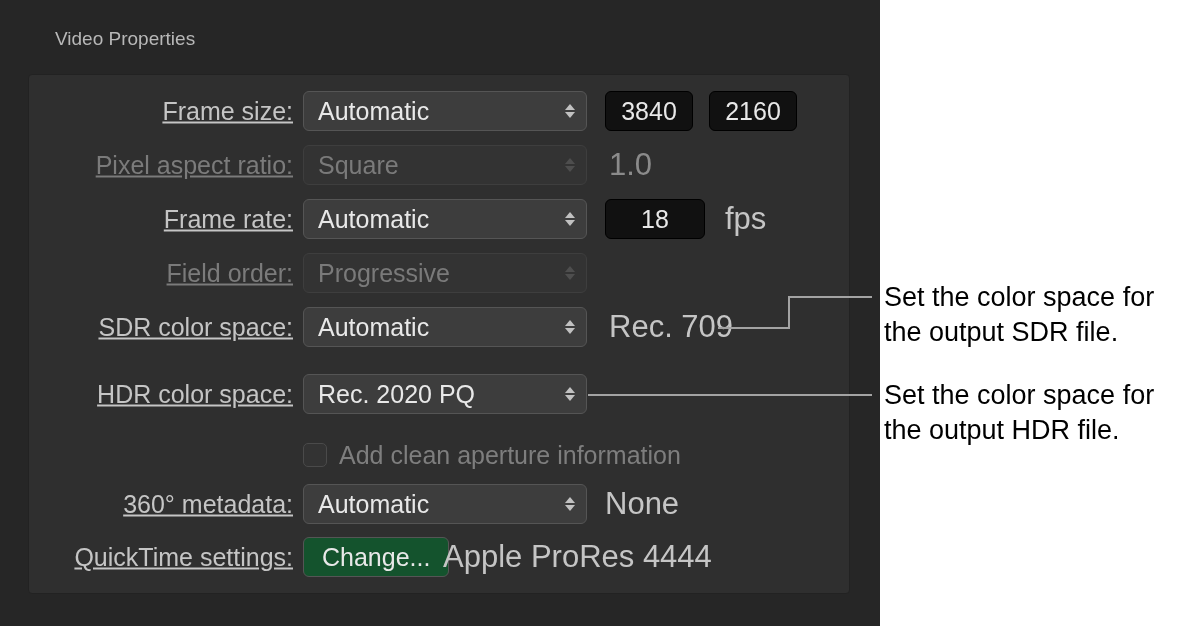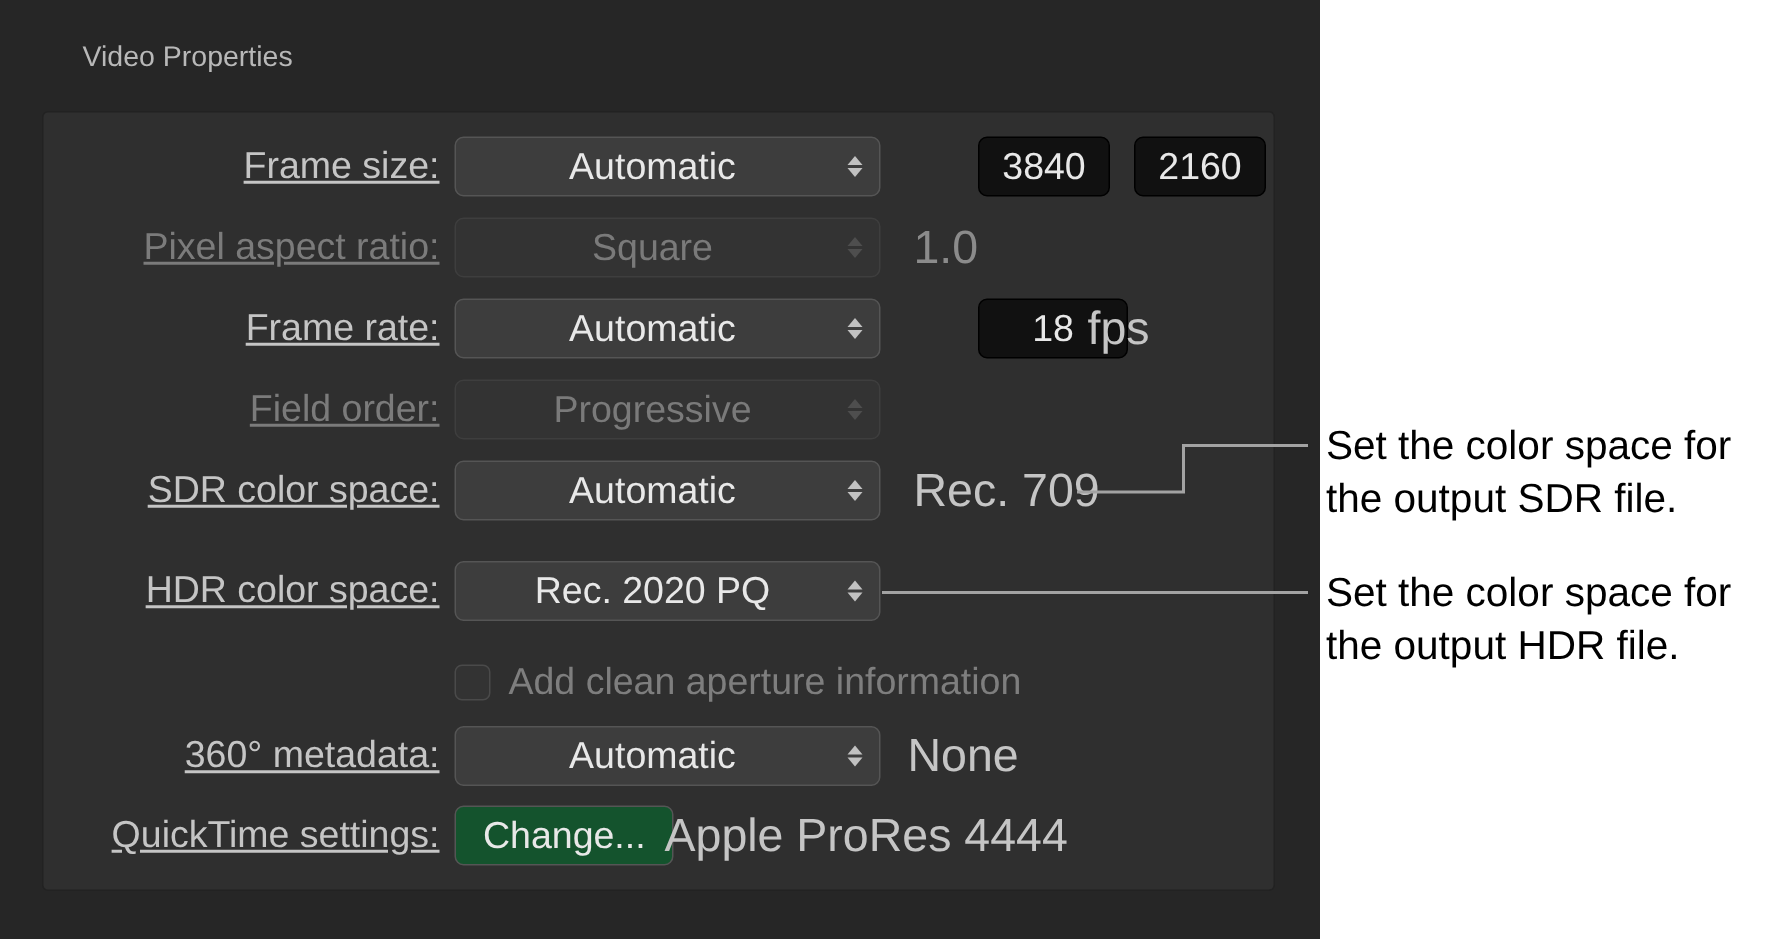--- a/index.html
+++ b/index.html
@@ -73,21 +73,20 @@
     height: 40px;
     background: #3d3d3d;
     border: 1px solid #555;
     border-radius: 6px;
     display: flex;
     align-items: center;
     color: #e8e8e8;
     font-size: 25px;
     padding: 0 34px 0 14px;
     width: 284px;
-    justify-content: center;
   }
   .dropdown.disabled {
     background: #333333;
     color: #7a7a7a;
     border-color: #3e3e3e;
   }
   .dropdown .dd-icon {
     position: absolute;
     right: 8px;
     top: 50%;
@@ -125,21 +124,20 @@
     background: #111111;
     border: 1px solid #000;
     border-radius: 6px;
     color: #e8e8e8;
     font-size: 25px;
     text-align: center;
     display: flex;
     align-items: center;
     justify-content: center;
     padding: 0 10px;
-    margin-left: 47px;
   }
   .val-text {
     position: absolute;
     top: 50%;
     transform: translateY(-50%);
     font-size: 31px;
     color: #c5c5c5;
   }
   .val-text.dim { color: #8b8b8b; }
 

